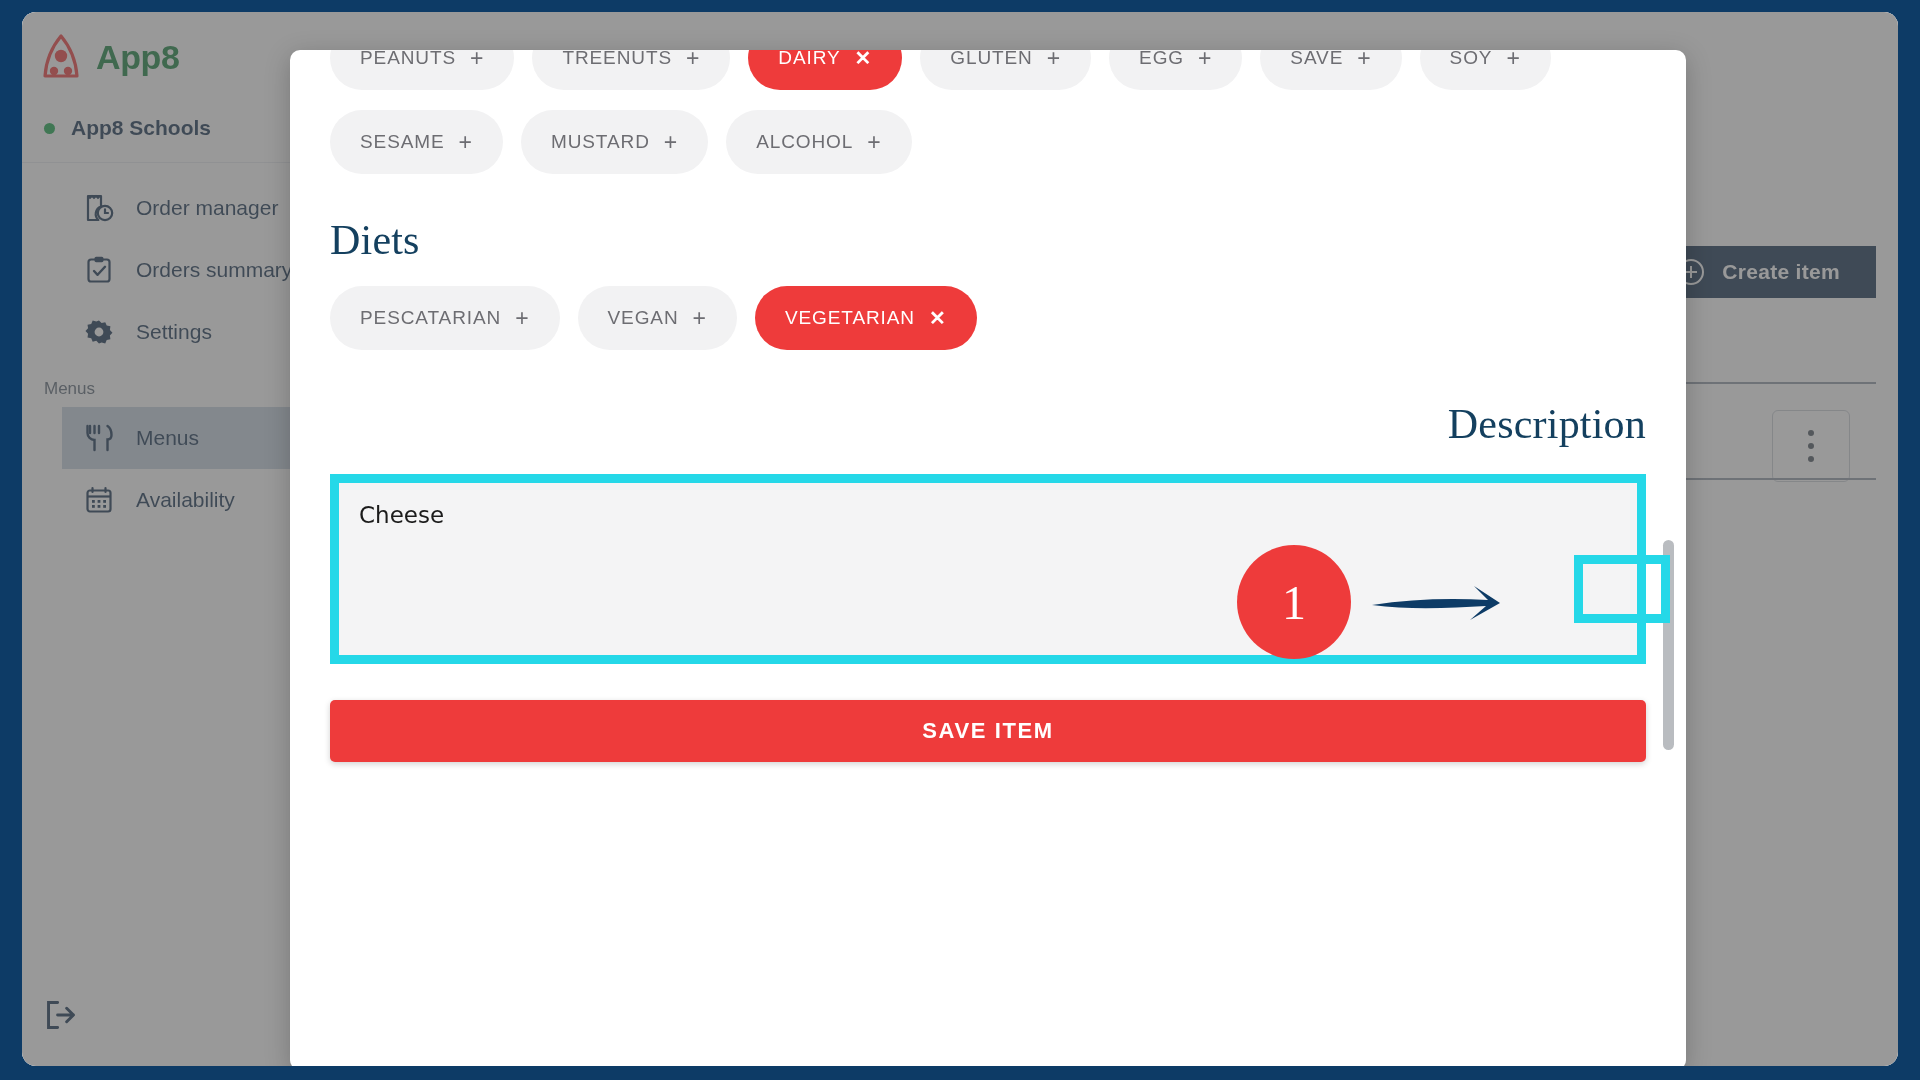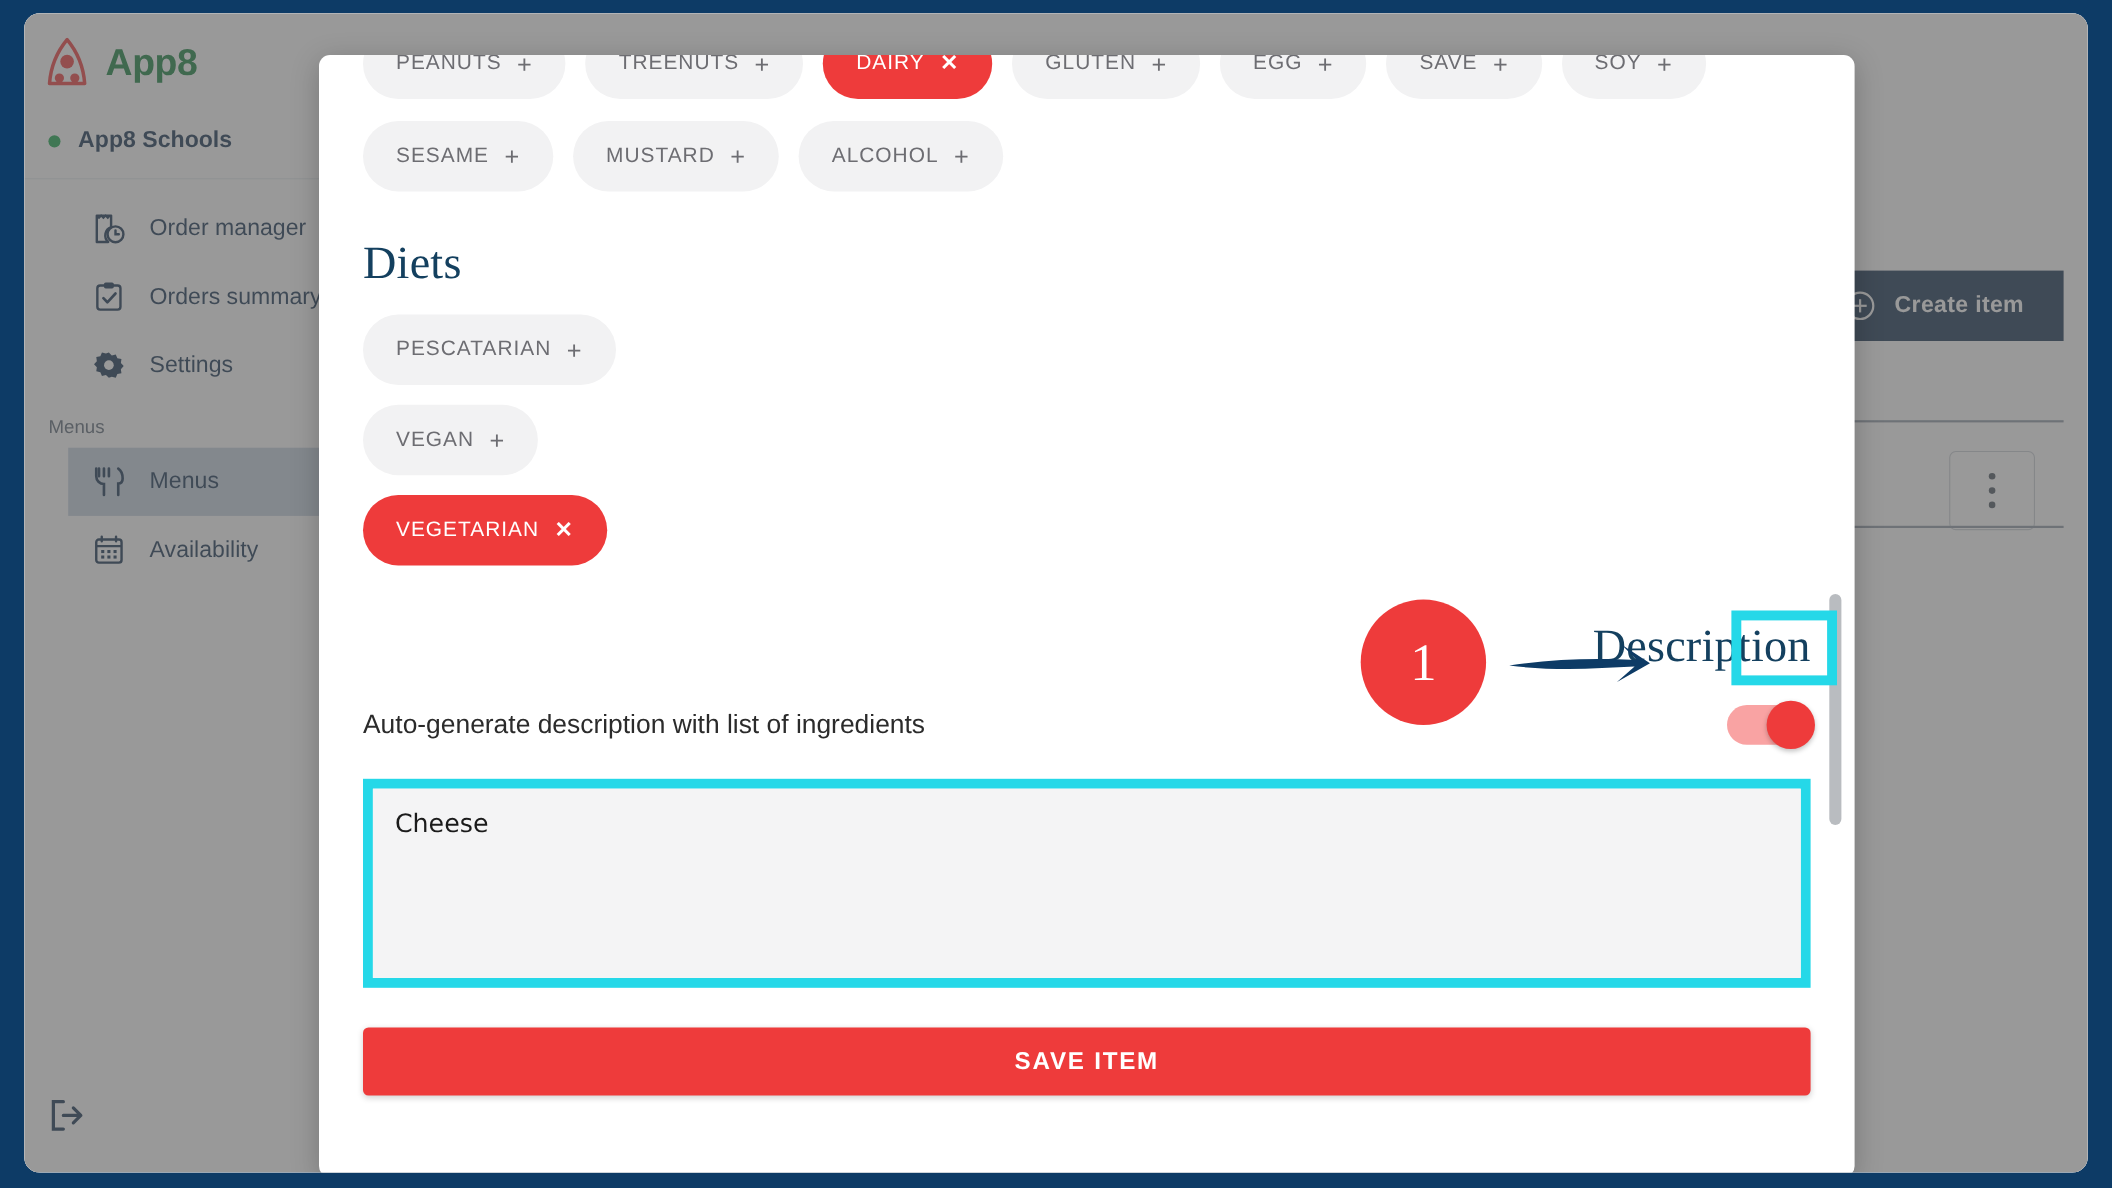--- a/index.html
+++ b/index.html
@@ -85,21 +85,21 @@
   
   #page-bg {
     position: absolute;
     left: 330px; top: 0; right: 0; bottom: 0;
     background: #ffffff;
     z-index: 5;
   }
   #create-item-btn {
     position: absolute;
     right: 22px; top: 234px;
-    height: 64px;
+    height: 52px;
     background: #14304f;
     color: #ffffff;
     display: flex; align-items: center; gap: 18px;
     padding: 0 36px 0 24px;
     font-size: 21px; font-weight: 700;
     letter-spacing: 0.3px;
   }
   .plus-circle {
     width: 26px; height: 26px; border-radius: 50%;
     border: 2.5px solid #ffffff;
@@ -145,21 +145,21 @@
   }
 
   
   .chip-row {
     display: flex; align-items: flex-start;
     gap: 18px;
     flex-wrap: nowrap;
   }
   #allergen-row-1 { margin-top: -24px; }
   #allergen-row-2 { margin-top: 20px; }
-  #diet-row       { margin-top: 22px; flex-direction: column; }
+  #diet-row       { margin-top: 22px; }
   .chip {
     display: inline-flex; align-items: center; justify-content: center;
     gap: 14px;
     height: 64px;
     padding: 0 30px;
     border-radius: 34px;
     background: #f2f2f3;
     color: #6d6d72;
     font-size: 19px;
     letter-spacing: 0.9px;
@@ -456,26 +456,20 @@
             <span class="chip-glyph">+</span>
           </div>
           <div class="chip selected">
             <span>VEGETARIAN</span>
             <span class="chip-glyph">✕</span>
           </div>
         </div>
 
         <div class="section-heading" id="desc-heading">Description</div>
 
-        <div class="desc-toggle-row">
-          <span class="desc-sub">Auto-generate description with list of ingredients</span>
-          <div id="auto-gen-toggle">
-            <span class="knob"></span>
-          </div>
-        </div>
 
         <div id="desc-field-wrap">
           <textarea id="desc-textarea" placeholder="" style="">Cheese</textarea>
         </div>
 
         <button id="save-item-btn">SAVE ITEM</button>
       </div>
 
       <div id="modal-scrollbar-track">
         <div id="modal-scrollbar-thumb"></div>

